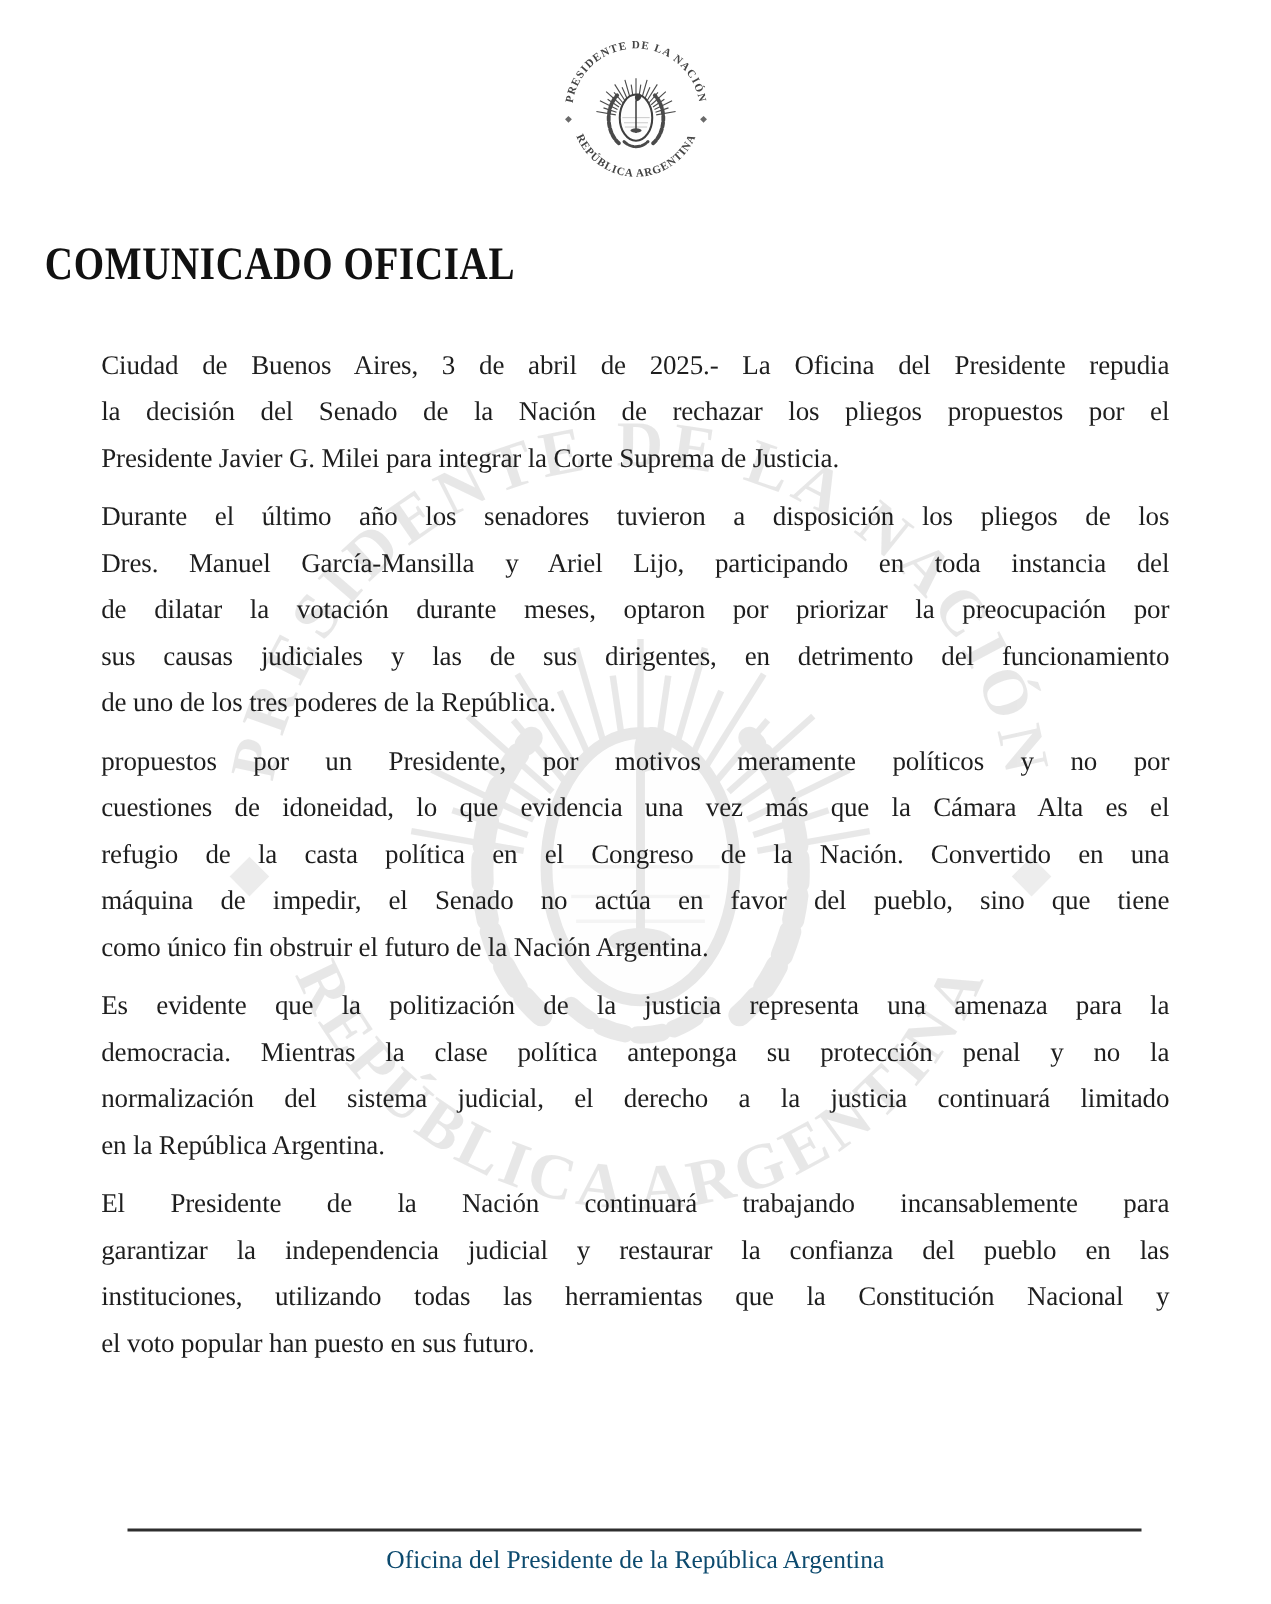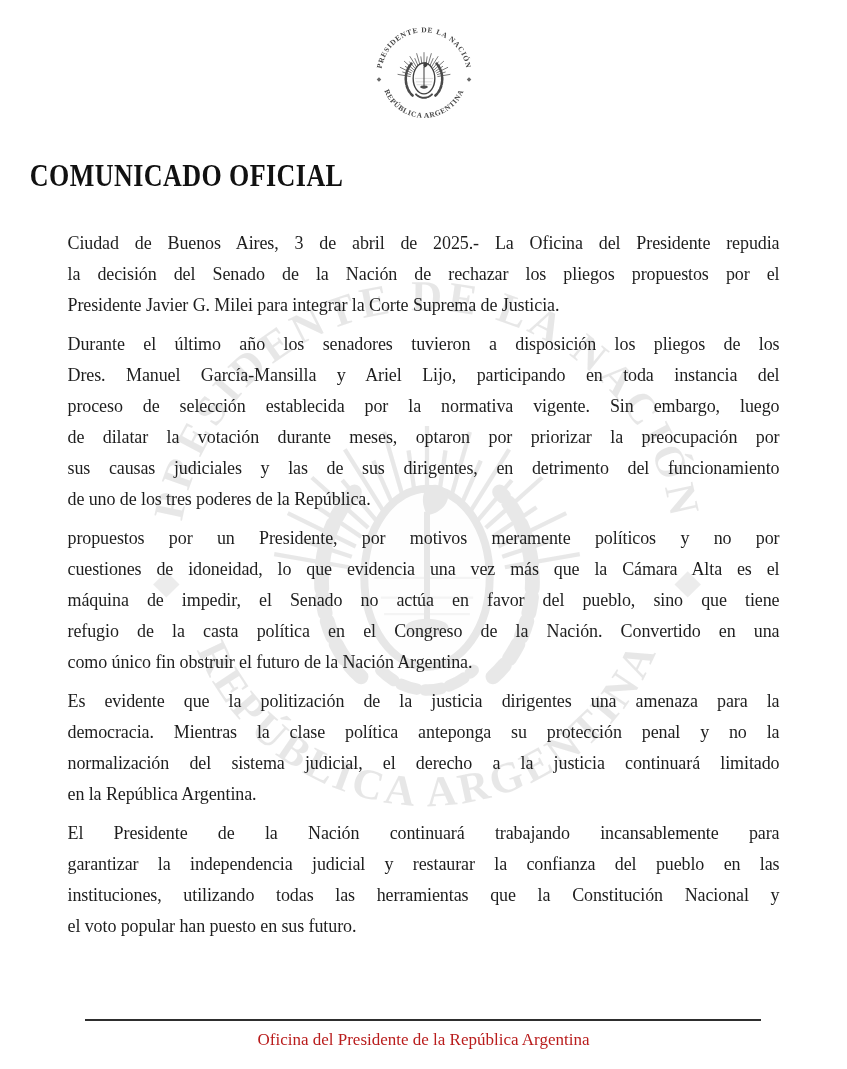--- a/index.html
+++ b/index.html
@@ -34,21 +34,21 @@
   .paragraph { margin: 0 0 8px 0; }
   .line { text-align: justify; text-align-last: justify; }
   .line.last { text-align-last: left; }
   
   .footer-rule {
     position: absolute; top: 1019px; left: 85px; width: 676px;
     border-top: 2.5px solid #2e2e2e; z-index: 1;
   }
   .footer-text {
     position: absolute; top: 1030px; left: 0; width: 100%;
-    text-align: center; font-size: 17px; color: #b91c1c; z-index: 1;
+    text-align: center; font-size: 17px; color: #0c4a6e; z-index: 1;
   }
   
   svg text { font-family: "Liberation Serif", "DejaVu Serif", serif; }
   .ring-text { font-size: 13px; font-weight: bold; fill: #454545; letter-spacing: 1.4px; }
   .ring-text-bottom { letter-spacing: 1.1px; }
   #seal-rays line { stroke: #4a4a4a; stroke-width: 1.3; }
   .wreath { stroke: #4a4a4a; stroke-width: 4.5; fill: none; stroke-dasharray: 5 2.5; stroke-linecap: round; }
   .oval { fill: #fdfdfd; stroke: #3f3f3f; stroke-width: 2.4; }
   .oval-hatch { stroke: #a8a8a8; stroke-width: 0.7; }
   .pike { stroke: #3f3f3f; stroke-width: 1.8; }
@@ -127,34 +127,33 @@
 
     <div class="doc-body">
         <div class="paragraph">
           <div class="line">Ciudad de Buenos Aires, 3 de abril de 2025.- La Oficina del Presidente repudia</div>
           <div class="line">la decisión del Senado de la Nación de rechazar los pliegos propuestos por el</div>
           <div class="line last">Presidente Javier G. Milei para integrar la Corte Suprema de Justicia.</div>
         </div>
         <div class="paragraph">
           <div class="line">Durante el último año los senadores tuvieron a disposición los pliegos de los</div>
           <div class="line">Dres. Manuel García-Mansilla y Ariel Lijo, participando en toda instancia del</div>
-          <div class="line">proceso de selección establecida por la normativa vigente. Sin embargo, luego</div>
           <div class="line">de dilatar la votación durante meses, optaron por priorizar la preocupación por</div>
           <div class="line">sus causas judiciales y las de sus dirigentes, en detrimento del funcionamiento</div>
           <div class="line last">de uno de los tres poderes de la República.</div>
         </div>
         <div class="paragraph">
           <div class="line">propuestos por un Presidente, por motivos meramente políticos y no por</div>
           <div class="line">cuestiones de idoneidad, lo que evidencia una vez más que la Cámara Alta es el</div>
+          <div class="line">refugio de la casta política en el Congreso de la Nación. Convertido en una</div>
           <div class="line">máquina de impedir, el Senado no actúa en favor del pueblo, sino que tiene</div>
-          <div class="line">refugio de la casta política en el Congreso de la Nación. Convertido en una</div>
           <div class="line last">como único fin obstruir el futuro de la Nación Argentina.</div>
         </div>
         <div class="paragraph">
-          <div class="line">Es evidente que la politización de la justicia dirigentes una amenaza para la</div>
+          <div class="line">Es evidente que la politización de la justicia representa una amenaza para la</div>
           <div class="line">democracia. Mientras la clase política anteponga su protección penal y no la</div>
           <div class="line">normalización del sistema judicial, el derecho a la justicia continuará limitado</div>
           <div class="line last">en la República Argentina.</div>
         </div>
         <div class="paragraph">
           <div class="line">El Presidente de la Nación continuará trabajando incansablemente para</div>
           <div class="line">garantizar la independencia judicial y restaurar la confianza del pueblo en las</div>
           <div class="line">instituciones, utilizando todas las herramientas que la Constitución Nacional y</div>
           <div class="line last">el voto popular han puesto en sus futuro.</div>
         </div>

